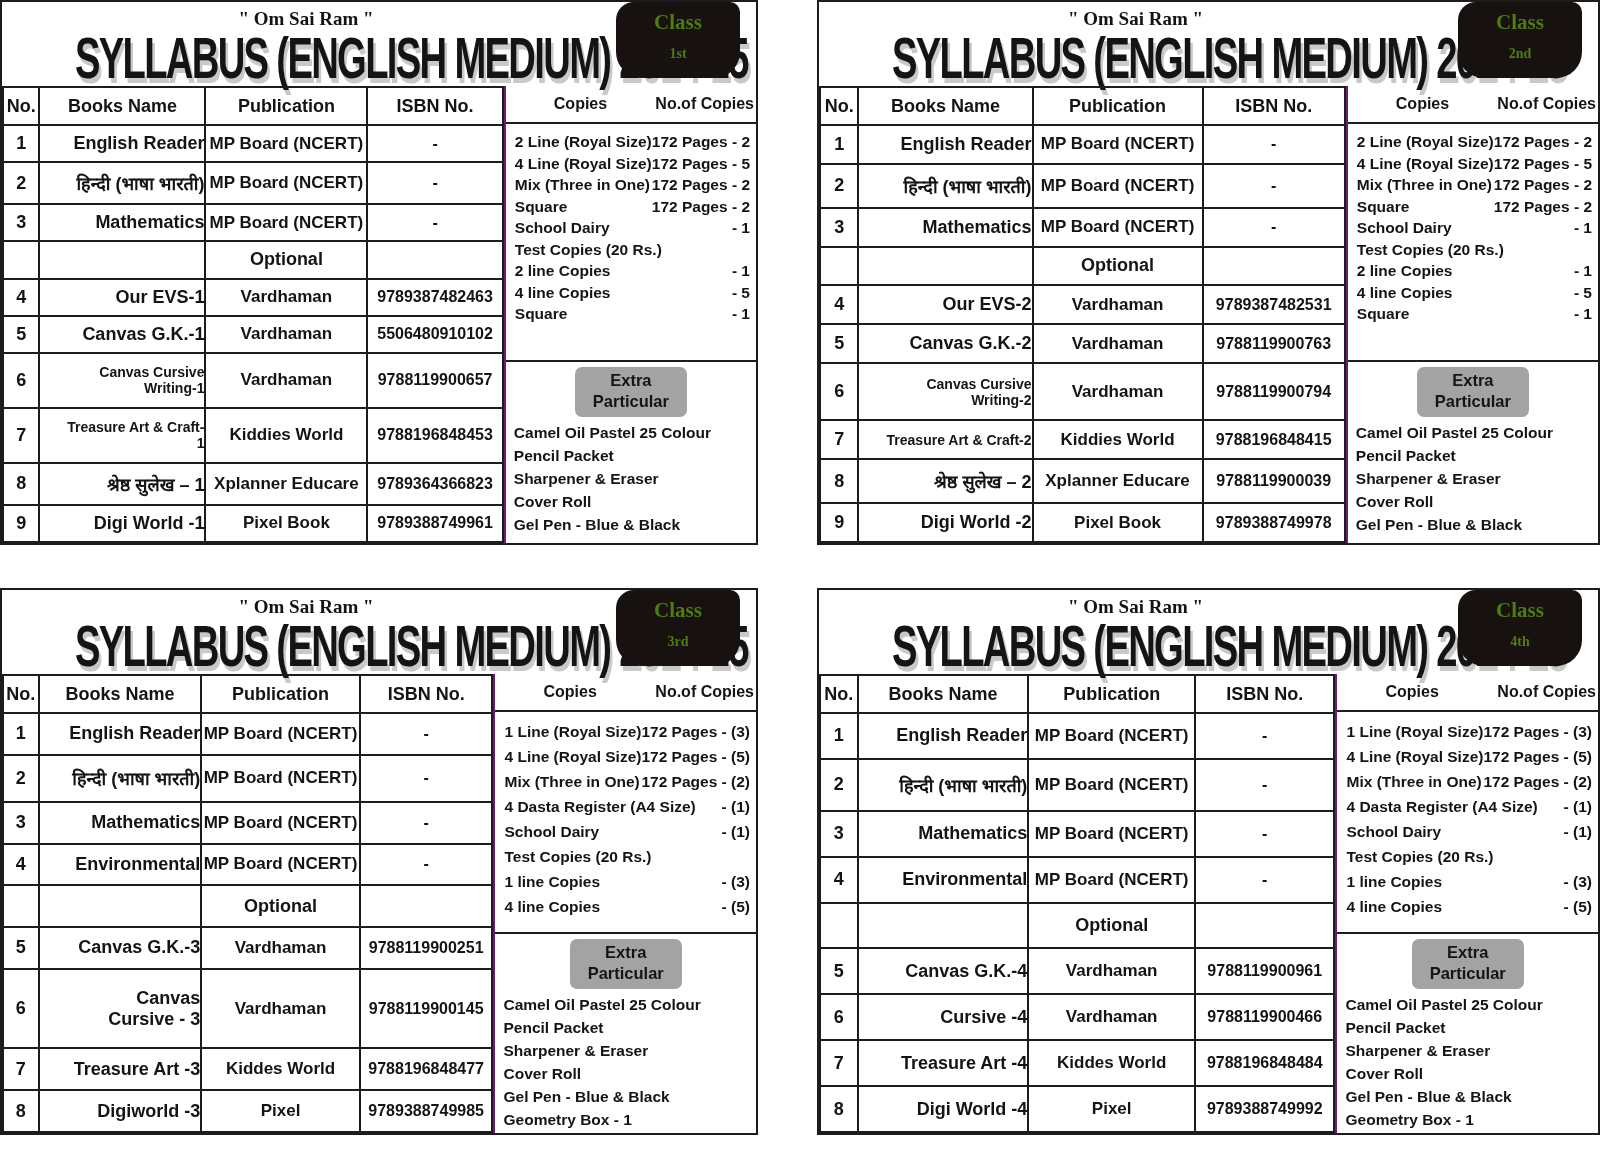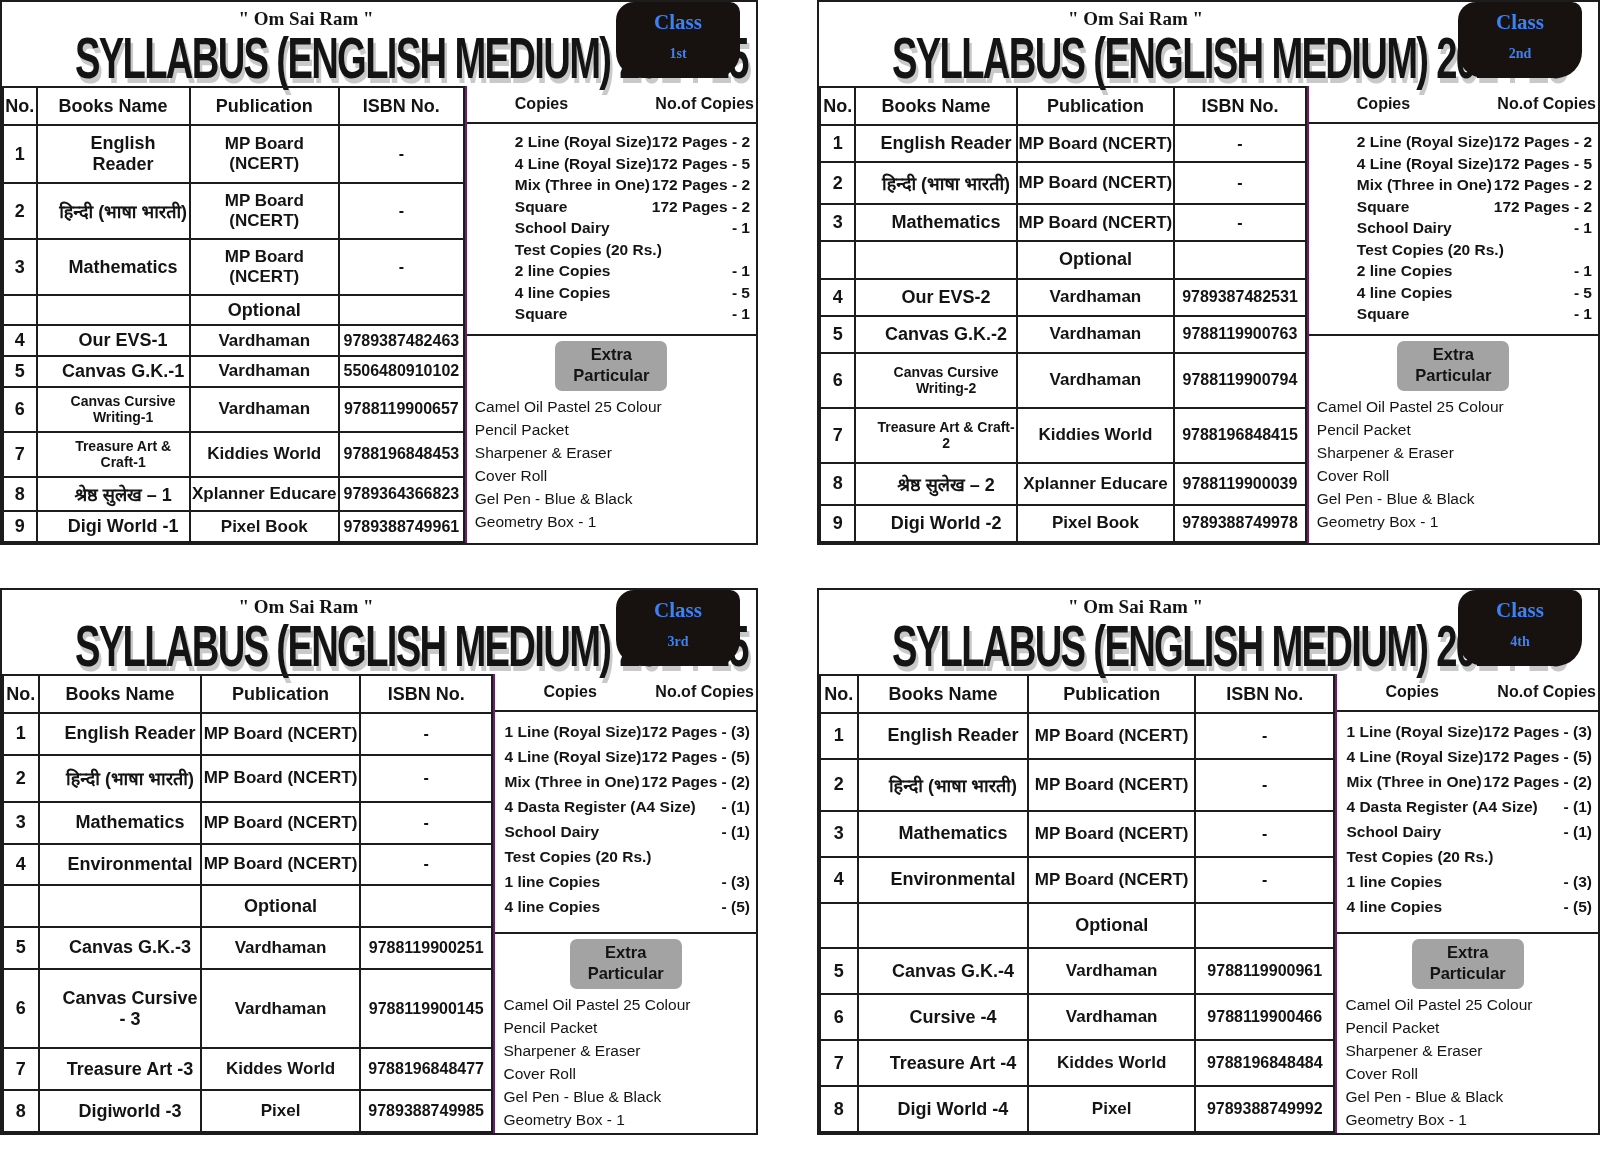--- a/index.html
+++ b/index.html
@@ -20,61 +20,61 @@
   .om-text { font-family: "Liberation Serif", "DejaVu Serif", serif; font-weight: bold; font-size: 19px; margin-top: 6px; }
   .page-title {
     display: inline-block; white-space: nowrap;
     font-family: "Liberation Sans", "DejaVu Sans", sans-serif;
     font-weight: 900; font-size: 46px; letter-spacing: -2px; line-height: 0.95;
     transform: scale(0.83, 1.26); transform-origin: center top;
     text-shadow: 3px 4px 0 #c9c9c9; margin-top: 1px;
   }
   .class-badge {
     position: absolute; top: 0; right: 16px; width: 124px; height: 76px;
-    background: #171210; color: #3b82f6; text-align: center;
+    background: #171210; color: #4d7c0f; text-align: center;
     border-radius: 18px 10px 26px 26px; padding-top: 9px;
     font-family: "Liberation Serif", "DejaVu Serif", serif; font-weight: bold;
   }
   .class-word { font-size: 21px; line-height: 23px; }
   .class-value { font-size: 14px; line-height: 23px; margin-top: 8px; }
 
   
   .sheet-body { position: absolute; top: 84px; bottom: 0; left: 0; right: 0; display: flex; }
 
   table.books-table { flex: 1 1 auto; border-collapse: collapse; table-layout: fixed; height: 100%; }
   .books-table th, .books-table td { border: 2px solid #1c1c1c; font-weight: bold; }
   .books-table thead th { height: 38px; font-size: 18px; text-align: center; }
   th.h-no { font-size: 16px; }
   td.c-no { text-align: center; font-size: 18px; }
-  td.c-book { text-align: center; padding-left: 20px; font-size: 18px; border-radius: 19px; }
+  td.c-book { text-align: right; padding-left: 26px; font-size: 18px; border-radius: 19px; }
   td.c-book.tight { font-size: 14px; }
   td.c-publication { text-align: center; font-size: 17px; }
   td.c-isbn { text-align: center; font-size: 16px; }
   tr.divider-row td.c-publication { font-size: 18px; }
 
   .copies-col { flex: 0 0 234px; border-left: 2px solid #701a75; display: flex; flex-direction: column; }
   .sheet-1 .copies-col, .sheet-3 .copies-col { flex-basis: 252px; }
   .copies-header {
     height: 38px; flex: none; border-bottom: 2px solid #1c1c1c;
     display: flex; align-items: center; justify-content: space-between;
     font-weight: bold; font-size: 16px; padding: 0 2px 0 48px;
   }
   .copies-list { list-style: none; padding: 7px 6px 0 9px; }
   .copies-list li { display: flex; justify-content: space-between; font-weight: bold; font-size: 15.5px; line-height: 21.5px; white-space: nowrap; }
-  .v12 .copies-box { height: 210px; flex: none; padding-left: 39px; }
+  .v12 .copies-box { height: 236px; flex: none; }
   .v34 .copies-box { height: 220px; flex: none; }
   .v34 .copies-list li { line-height: 25px; }
 
   .extra-box { border-top: 2px solid #1c1c1c; flex: 1 1 auto; overflow: hidden; }
   .extra-pill {
     width: fit-content; margin: 5px auto 2px; padding: 3px 18px 5px;
     background: #a3a3a3; border-radius: 7px; text-align: center;
     font-weight: bold; font-size: 16.5px; line-height: 21px;
   }
-  .extra-list { list-style: none; padding: 2px 4px 0 8px; font-weight: normal; font-size: 15.5px; line-height: 23px; white-space: nowrap; }
+  .extra-list { list-style: none; padding: 2px 4px 0 8px; font-weight: bold; font-size: 15.5px; line-height: 23px; white-space: nowrap; }
 </style>
 </head>
 <body>
 
 <div class="page">
   <section class="sheet sheet-0 v12">
     <header class="sheet-header">
       <div class="header-center">
         <div class="om-text">" Om Sai Ram "</div>
         <h1 class="page-title">SYLLABUS (ENGLISH MEDIUM) 2024-25</h1>

